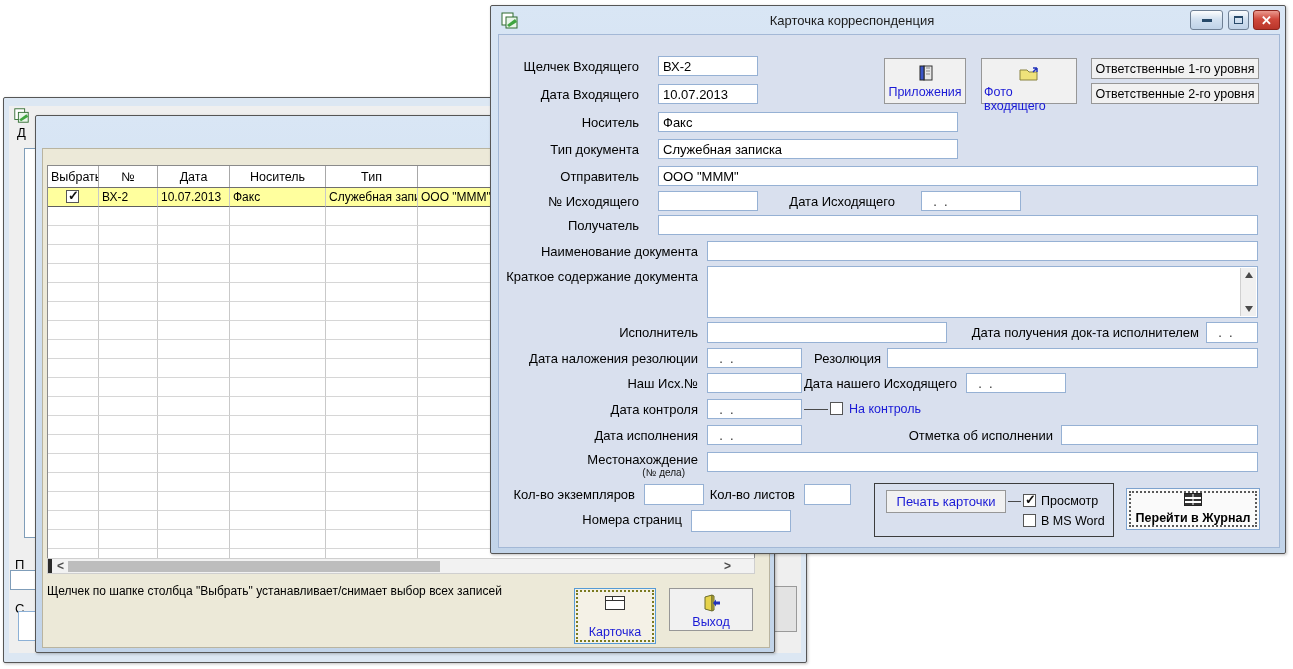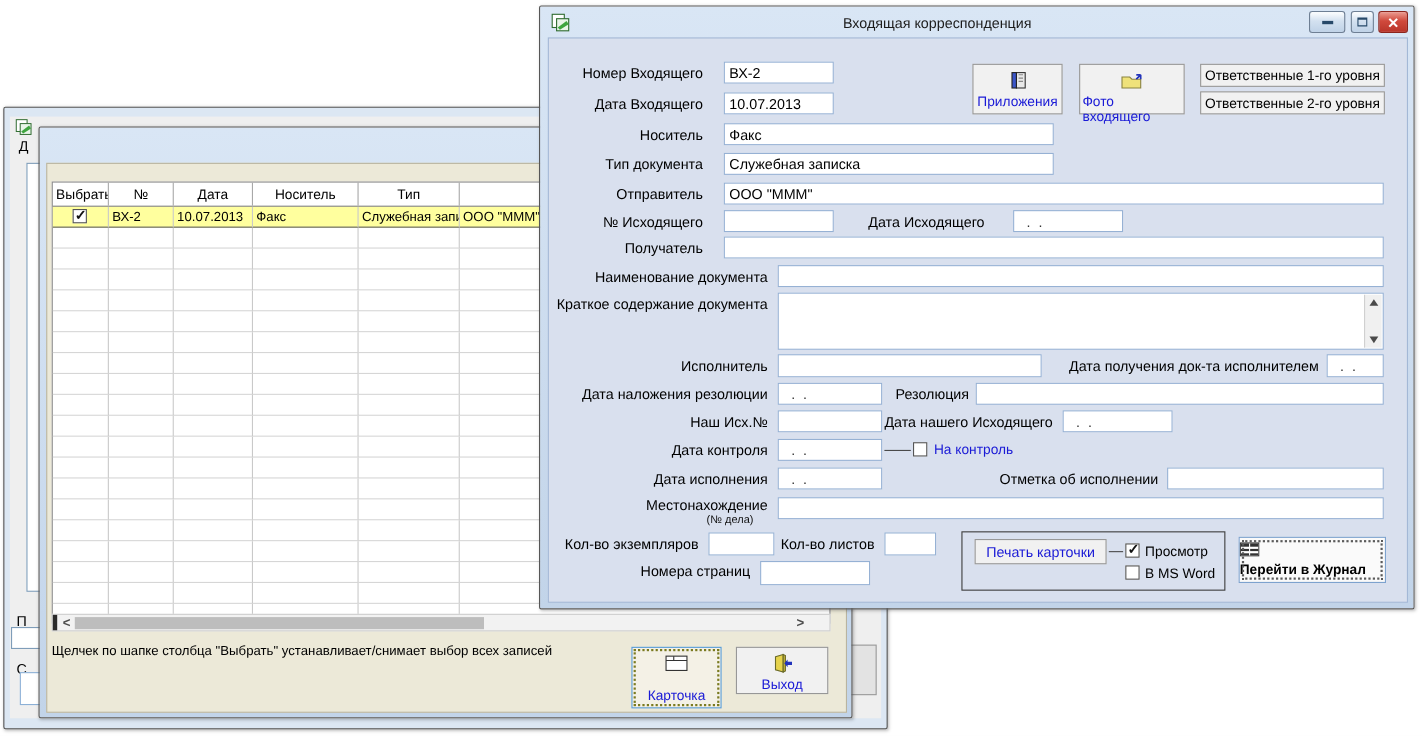--- a/index.html
+++ b/index.html
@@ -26,21 +26,21 @@
   .tri-up{top:4px;border-bottom:6px solid #4a4a4a}
   .tri-down{bottom:4px;border-top:6px solid #4a4a4a}
   .btn{position:absolute;background:#f1f1f1;border:1px solid #979797;font-size:12.5px;display:flex;align-items:center;justify-content:center;cursor:default}
   .btn.icon-btn{flex-direction:column;justify-content:space-between;padding:5px 2px 4px}
   .blue-text{color:#1a1ad6}
   .groupbox{position:absolute;border:1px solid #3c3c3c}
   .cb{position:absolute;width:13px;height:13px;background:#fff;border:1px solid #555}
   .cb.checked::after{content:"\2713";position:absolute;left:1px;top:-3px;font-size:13px;font-weight:bold;color:#111}
   .cblbl{position:absolute;font-size:12.5px;white-space:nowrap}
   .hline{position:absolute;height:1px;background:#4a4a4a}
-  .journal-btn{position:absolute;background:#fafafa;border:1px solid #7da2ce;outline:2px dotted #5a5a5a;outline-offset:-5px;display:flex;flex-direction:column;align-items:flex-start;justify-content:center;gap:2px;font-size:12.5px;font-weight:bold}
+  .journal-btn{position:absolute;background:#fafafa;border:1px solid #7da2ce;outline:2px dotted #5a5a5a;outline-offset:-5px;display:flex;flex-direction:column;align-items:center;justify-content:center;gap:2px;font-size:12.5px;font-weight:bold}
   
   .tbl{position:absolute;background:#fff;border:1px solid #8a8a8a}
   .trow{display:flex;height:19px}
   .trow.hdr{height:22px;border-bottom:1px solid #6e6e6e}
   .tcell{border-right:1px solid #c9c9c9;border-bottom:1px solid #d6d6d6;font-size:12px;overflow:hidden;white-space:nowrap;padding:2px 3px;position:relative}
   .trow.hdr .tcell{border-right:1px solid #a8a8a8;border-bottom:none;font-size:12.5px;text-align:center;padding-top:4px}
   .c0{width:51px}.c1{width:59px}.c2{width:72px}.c3{width:96px}.c4{width:92px}.c5{width:334px;border-right:none}
   .trow.sel{background:#ffff9e}
   .trow.sel .tcell{border-bottom:1px solid #5e5e5e}
   .hscroll{position:absolute;background:#f2f2f2;border:1px solid #cfcfcf}
@@ -282,34 +282,34 @@
 
 <div class="win" style="left:490px;top:5px;width:796px;height:549px;z-index:3">
   <div class="titlebar">
     <span class="winicon">
       <svg width="19" height="19" viewBox="0 0 19 19">
           <rect x="2" y="2" width="11" height="12" fill="#fff" stroke="#2f6b2f"></rect>
           <rect x="6" y="6" width="11" height="11" fill="#e9f5e9" stroke="#2f6b2f"></rect>
           <path d="M7 14 L15 8 L17 11 L9 16 Z" fill="#3fa53f"></path>
         </svg>
     </span>
-    <span class="title">Входящая корреспонденция</span>
+    <span class="title">Карточка корреспонденция</span>
     <span class="sysbtn" style="left:699px;width:33px">
         <span class="min-glyph"></span>
       </span>
     <span class="sysbtn" style="left:737px;width:21px">
         <span class="max-glyph"></span>
       </span>
     <span class="sysbtn close" style="left:762px;width:27px">
         <span>✕</span>
       </span>
   </div>
   <div class="content-panel" style="left:7px;top:28px;width:782px;height:514px;background:#d9e0ee"></div>
 
-  <span class="lbl" style="right:646px;top:53px">Номер Входящего</span>
+  <span class="lbl" style="right:646px;top:53px">Щелчек Входящего</span>
   <input class="inp" style="left: 167px; top: 50px; width: 100px; height: 20px;" value="ВХ-2">
 
   <span class="lbl" style="right:646px;top:81px">Дата Входящего</span>
   <input class="inp" style="left: 167px; top: 78px; width: 100px; height: 20px;" value="10.07.2013">
 
   <div class="btn icon-btn" style="left:393px;top:52px;width:82px;height:46px">
     <span>
       <svg width="18" height="18" viewBox="0 0 18 18">
           <rect x="8" y="2" width="8" height="14" fill="#e8e8e8" stroke="#333"></rect>
           <line x1="10" y1="4" x2="14" y2="4" stroke="#888"></line>

